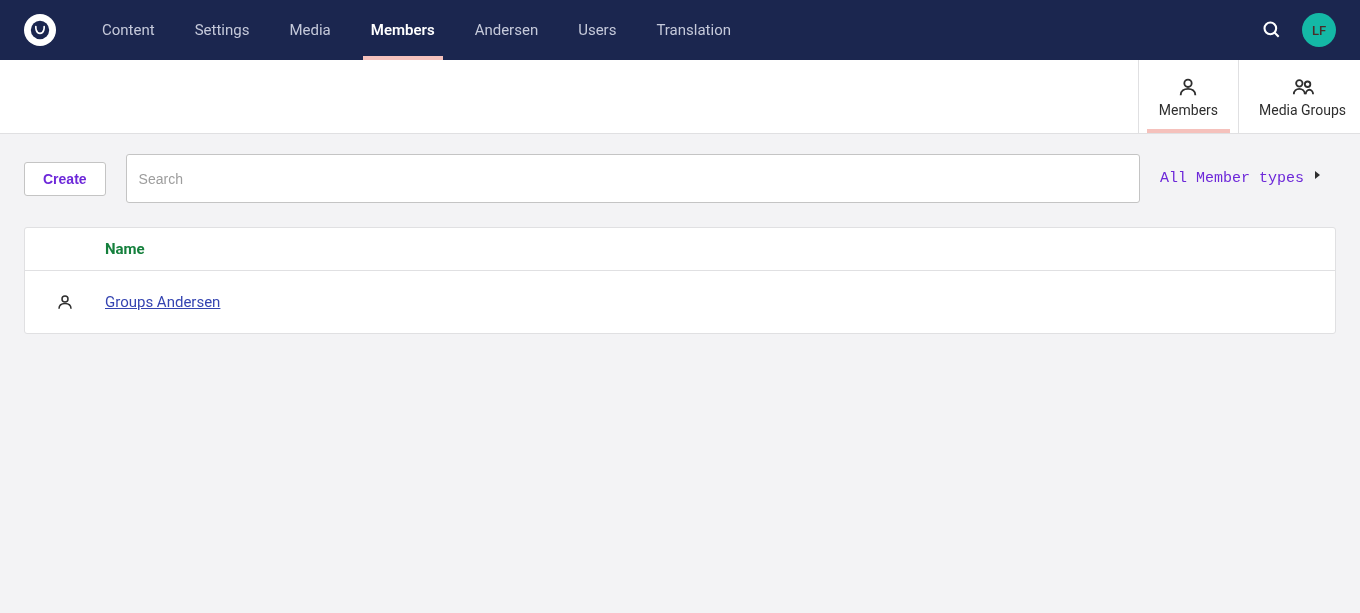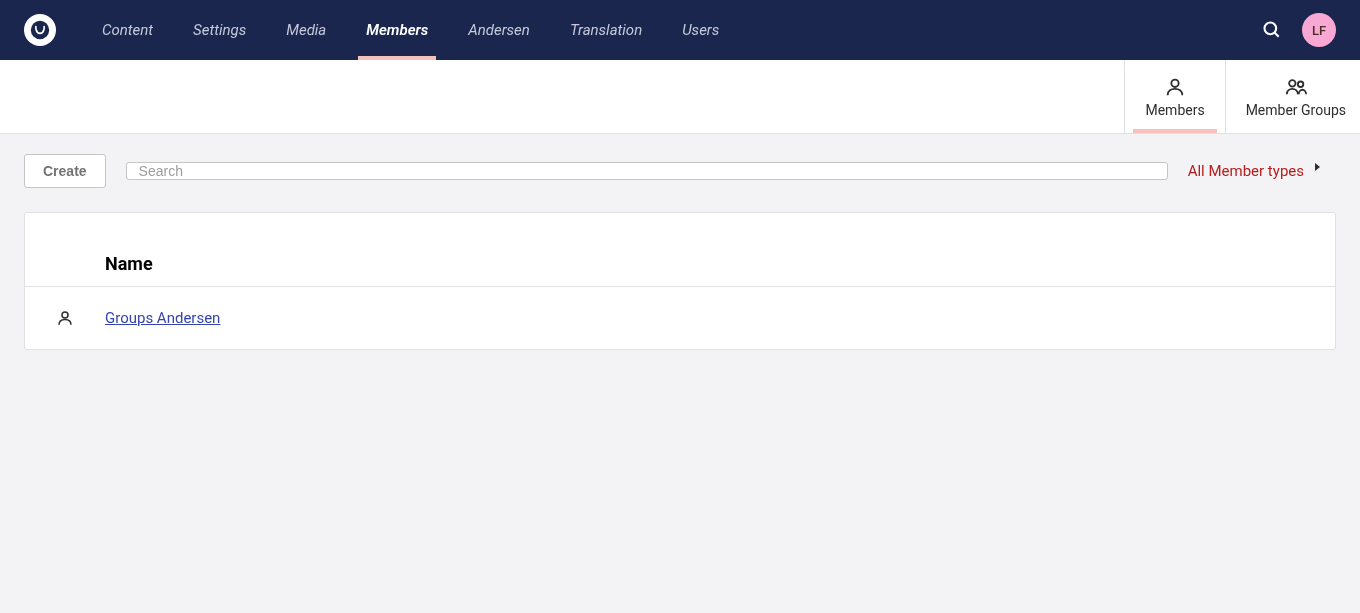--- a/index.html
+++ b/index.html
@@ -43,21 +43,20 @@
     }
     .nav-item {
       color: #c5c9da;
       font-size: 15px;
       padding: 0 16px;
       height: 60px;
       display: flex;
       align-items: center;
       cursor: pointer;
       position: relative;
-      font-style: italic;
     }
     .nav-item.active {
       color: #fff;
       font-weight: 600;
     }
     .nav-item.active::after {
       content: '';
       position: absolute;
       bottom: 0;
       left: 8px;
@@ -73,21 +72,21 @@
     .search-icon-btn {
       color: #fff;
       cursor: pointer;
       display: flex;
       align-items: center;
     }
     .avatar {
       width: 34px;
       height: 34px;
       border-radius: 50%;
-      background: #f9a8d4;
+      background: #14b8a6;
       color: #4a2c2a;
       display: flex;
       align-items: center;
       justify-content: center;
       font-size: 13px;
       font-weight: 500;
       cursor: pointer;
     }
     .sub-nav {
       background: #fff;
@@ -135,65 +134,65 @@
       gap: 20px;
       margin-bottom: 24px;
     }
     .create-btn {
       background: #fff;
       border: 1px solid #c4c4c4;
       border-radius: 3px;
       padding: 8px 18px;
       font-size: 14px;
       font-weight: 600;
-      color: #737373;
+      color: #6d28d9;
       cursor: pointer;
     }
     .search-input {
       flex: 1;
-      height: 18px;
+      height: 49px;
       border: 1px solid #c4c4c4;
       border-radius: 3px;
       padding: 0 12px;
       font-size: 14px;
       background: #fff;
       outline: none;
     }
     .search-input::placeholder {
       color: #9d9d9d;
     }
     .filter-dropdown {
       display: flex;
       align-items: flex-start;
       gap: 10px;
       font-size: 15px;
-      color: #b91c1c;
+      color: #6d28d9;
       cursor: pointer;
       padding-right: 14px;
+      font-family: Liberation Mono, monospace;
     }
     .filter-dropdown svg {
       width: 8px;
       height: 10px;
     }
     .table {
       background: #fff;
       border: 1px solid #e0e0e2;
       border-radius: 3px;
     }
     .table-header {
       padding: 12px 0;
       border-bottom: 1px solid #e0e0e2;
       display: flex;
     }
     .table-header .name-col {
       font-weight: 700;
-      font-size: 18px;
-      color: #000000;
+      font-size: 15px;
+      color: #15803d;
       padding-left: 80px;
-      margin-top: 28px;
     }
     .table-row {
       display: flex;
       align-items: center;
       padding: 22px 0;
       border-bottom: 1px solid #e0e0e2;
     }
     .table-row:last-child {
       border-bottom: none;
     }
@@ -222,22 +221,22 @@
       <svg viewBox="0 0 24 24" fill="none">
         <circle cx="12" cy="12" r="11" fill="#1b264f"></circle>
         <path d="M7 8 C7 8 6.5 16 12 16 C17.5 16 17 8 17 8" stroke="#fff" stroke-width="2" fill="none" stroke-linecap="round"></path>
       </svg>
     </div>
     <div class="nav-item">Content</div>
     <div class="nav-item">Settings</div>
     <div class="nav-item">Media</div>
     <div class="nav-item active">Members</div>
     <div class="nav-item">Andersen</div>
+    <div class="nav-item">Users</div>
     <div class="nav-item">Translation</div>
-    <div class="nav-item">Users</div>
   </div>
   <div class="nav-right">
     <div class="search-icon-btn">
       <svg width="20" height="20" viewBox="0 0 24 24" fill="none" stroke="currentColor" stroke-width="2.5">
         <circle cx="10" cy="10" r="7"></circle>
         <line x1="20" y1="20" x2="15" y2="15"></line>
       </svg>
     </div>
     <div class="avatar">LF</div>
   </div>
@@ -251,21 +250,21 @@
     </svg>
     <span>Members</span>
   </div>
   <div class="sub-nav-item">
     <svg viewBox="0 0 24 24" fill="none" stroke="#2e2e2e" stroke-width="2">
       <circle cx="8" cy="8" r="3.5"></circle>
       <circle cx="17" cy="9" r="3"></circle>
       <path d="M2 20 C2 16 5 14 8 14 C11 14 14 16 14 20"></path>
       <path d="M15 20 C15 17 17 15 19 15 C21 15 23 17 23 20"></path>
     </svg>
-    <span>Member Groups</span>
+    <span>Media Groups</span>
   </div>
 </div>
 
 <div class="content">
   <div class="toolbar">
     <button class="create-btn">Create</button>
     <input class="search-input" type="text" placeholder="Search" style="">
     <div class="filter-dropdown">
       <span>All Member types</span>
       <svg viewBox="0 0 8 10">

